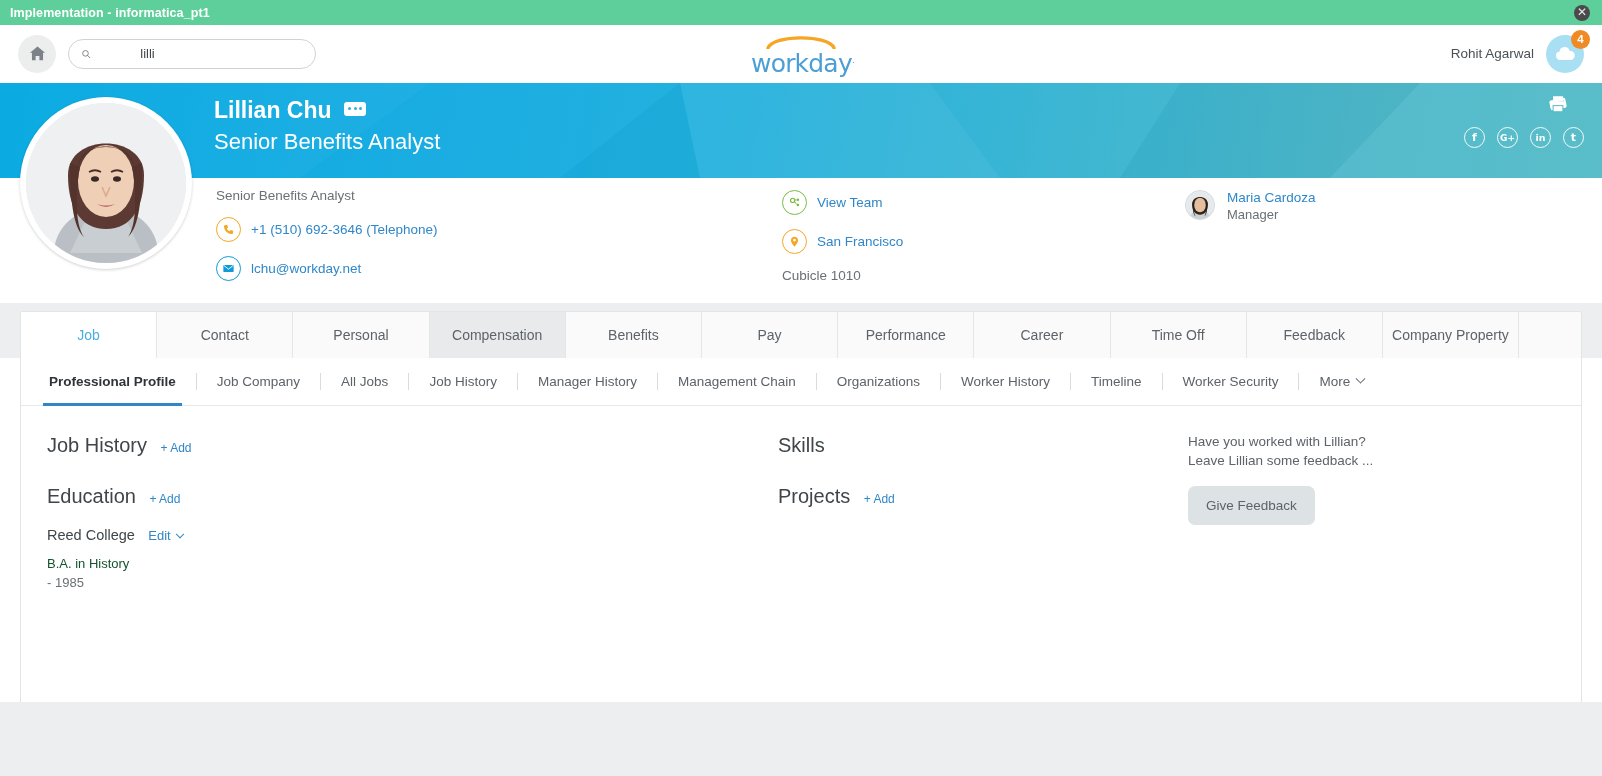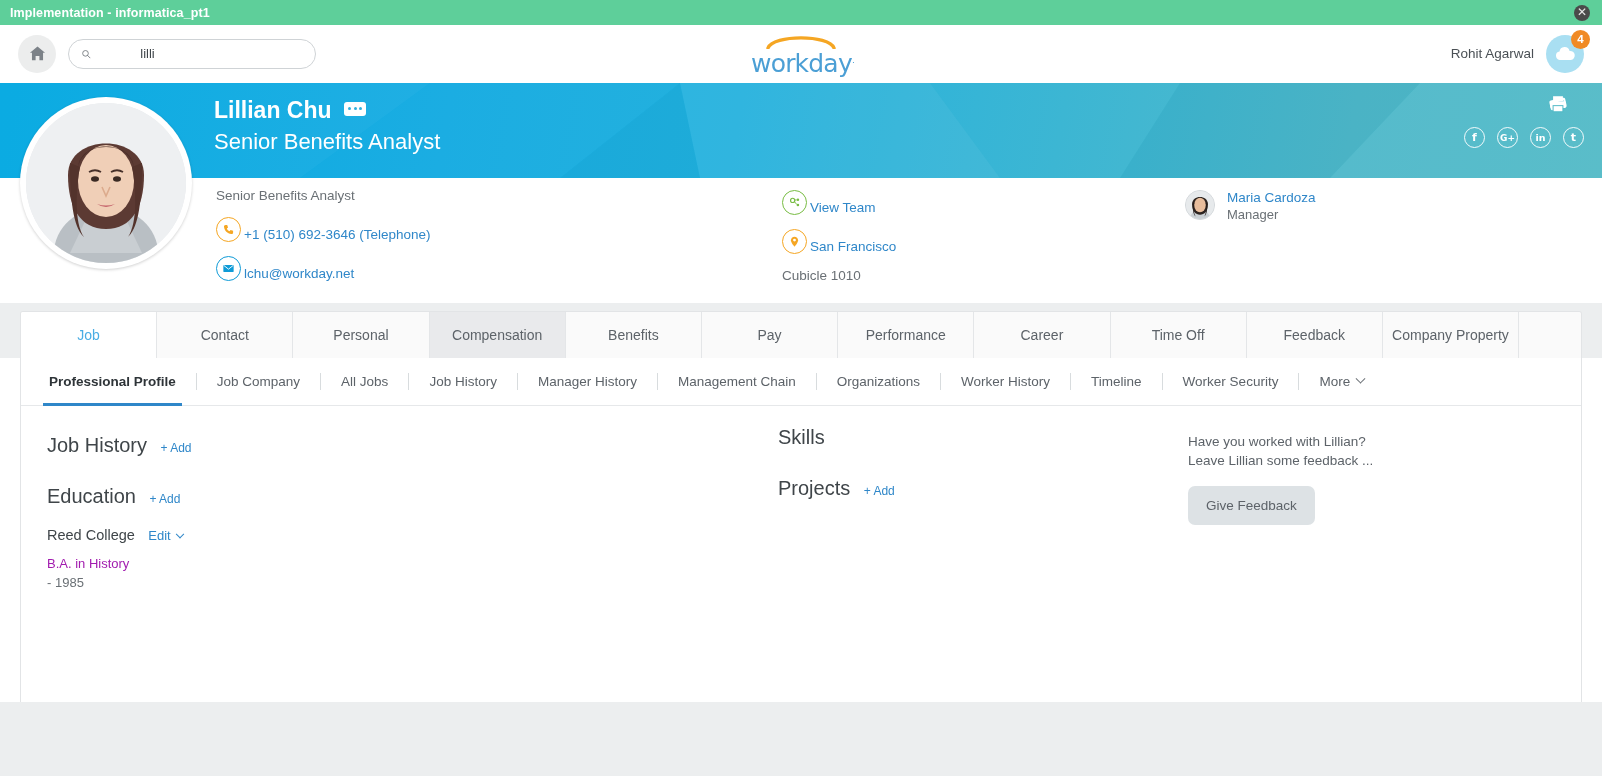--- a/index.html
+++ b/index.html
@@ -122,21 +122,21 @@
 
   
   .info-strip {
     position: relative; background:#ffffff; height: 125px;
     border-bottom: 1px solid #ffffff;
   }
   .col-left { position:absolute; left: 216px; top: 10px; }
   .col-mid  { position:absolute; left: 782px; top: 12px; }
   .col-right{ position:absolute; left: 1185px; top: 12px; display:flex; gap: 12px; align-items:flex-start; }
   .sub-title { font-size: 13.5px; color: #6a7075; margin-bottom: 14px; }
-  .info-row { display:flex; align-items:flex-end; gap: 3px; margin-bottom: 14px; }
+  .info-row { display:flex; align-items:center; gap: 10px; margin-bottom: 14px; }
   .icon-circle {
     width: 25px; height: 25px; border-radius:50%;
     display:flex; align-items:center; justify-content:center; flex:0 0 auto;
   }
   .ic-orange { border: 1.6px solid #f5a623; color:#f5a623; }
   .ic-blue   { border: 1.6px solid #0f9bd7; color:#0f9bd7; }
   .ic-green  { border: 1.6px solid #78bc43; color:#78bc43; }
   .link { color: #2f87c9; font-size: 13.5px; text-decoration:none; cursor:pointer; }
   .plain { color: #6a7075; font-size: 13.5px; }
   .mgr-avatar {
@@ -182,34 +182,34 @@
     height: 3px; background: #2f87c9;
   }
   .divider { width:1px; height: 17px; background:#d8dcde; flex:0 0 auto; }
   .chev {
     display:inline-block; width:7px; height:7px; margin-left:7px;
     border-right:1.6px solid #6a7075; border-bottom:1.6px solid #6a7075;
     transform: rotate(45deg) translate(-2px,-2px);
   }
   .content { position:relative; padding: 30px 0 0 0; height: 353px; }
   .c-left  { position:absolute; left: 26px; top: 28px; width: 680px; }
-  .c-mid   { position:absolute; left: 757px; top: 20px; width: 380px; }
+  .c-mid   { position:absolute; left: 757px; top: 28px; width: 380px; }
   .c-right { position:absolute; left: 1167px; top: 26px; width: 330px; }
   .sec-title { font-size: 20px; color:#3f4549; display:inline-block; vertical-align: baseline; }
   .add-link { font-size: 12px; color:#2f87c9; margin-left: 9px; cursor:pointer; vertical-align: baseline; }
   .sec-block { margin-bottom: 28px; }
   .edu-row { margin-top: 18px; }
   .edu-school { font-size: 14.5px; color:#3f4549; display:inline-block; }
   .edu-edit { font-size: 13px; color:#2f87c9; margin-left: 9px; cursor:pointer; display:inline-block; }
   .edu-edit .chev2 {
     display:inline-block; width:6px; height:6px; margin-left:6px;
     border-right:1.5px solid #2f87c9; border-bottom:1.5px solid #2f87c9;
     transform: rotate(45deg) translate(-2px,-2px);
   }
-  .edu-degree { font-size: 13px; color:#a21caf; margin-top: 12px; }
+  .edu-degree { font-size: 13px; color:#14532d; margin-top: 12px; }
   .edu-year { font-size: 13px; color:#6a7075; margin-top: 4px; }
   .fb-line { font-size: 13.5px; color:#5d6369; line-height: 19px; }
   .fb-btn {
     margin-top: 16px; background:#dde2e5; color:#5d6369; border:none;
     font-size: 13.5px; padding: 12px 18px; cursor:pointer; border-radius: 7px;
     font-family: "Liberation Sans", sans-serif;
   }
   .page-bg { position:absolute; left:0; right:0; top: 702px; bottom:0; background:#eceeef; }
 </style>
 </head>

